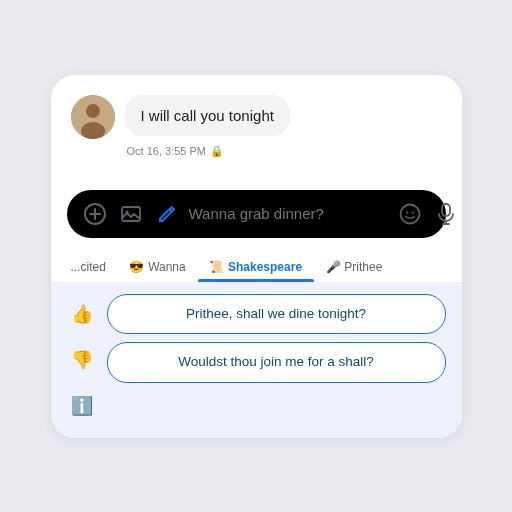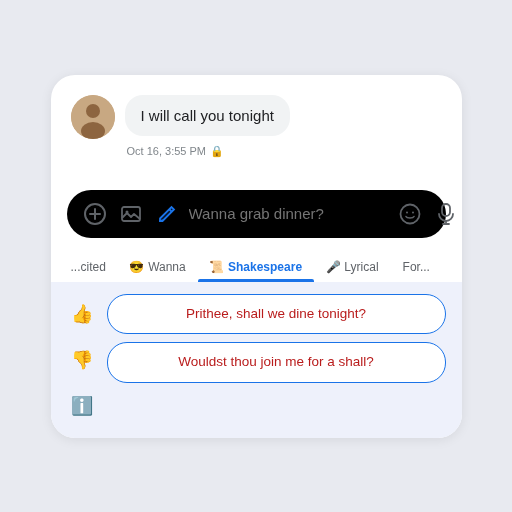--- a/index.html
+++ b/index.html
@@ -157,21 +157,21 @@
       display: flex;
       flex-direction: column;
       gap: 8px;
     }
     .suggestion-chip {
       background: #fff;
       border: 1.5px solid #1a73e8;
       border-radius: 20px;
       padding: 10px 16px;
       font-size: 13.5px;
-      color: #b91c1c;
+      color: #0c4a6e;
       cursor: pointer;
       line-height: 1.4;
       text-align: center;
     }
   </style>
 </head>
 <body>
 
 <div class="card">
 
@@ -236,24 +236,21 @@
     <div class="tab">
       <span>...cited</span>
     </div>
     <div class="tab">
       <span>😎 </span><span>Wanna</span>
     </div>
     <div class="tab active">
       <span>📜 </span><span>Shakespeare</span>
     </div>
     <div class="tab">
-      <span>🎤 </span><span>Lyrical</span>
-    </div>
-    <div class="tab">
-      <span>For...</span>
+      <span>🎤 </span><span>Prithee</span>
     </div>
   </div>
 
   <div class="suggestions-panel">
     <div class="side-actions">
       <div class="action-btn">👍</div>
       <div class="action-btn">👎</div>
       <div class="action-btn">ℹ️</div>
     </div>
     <div class="suggestions-list">

